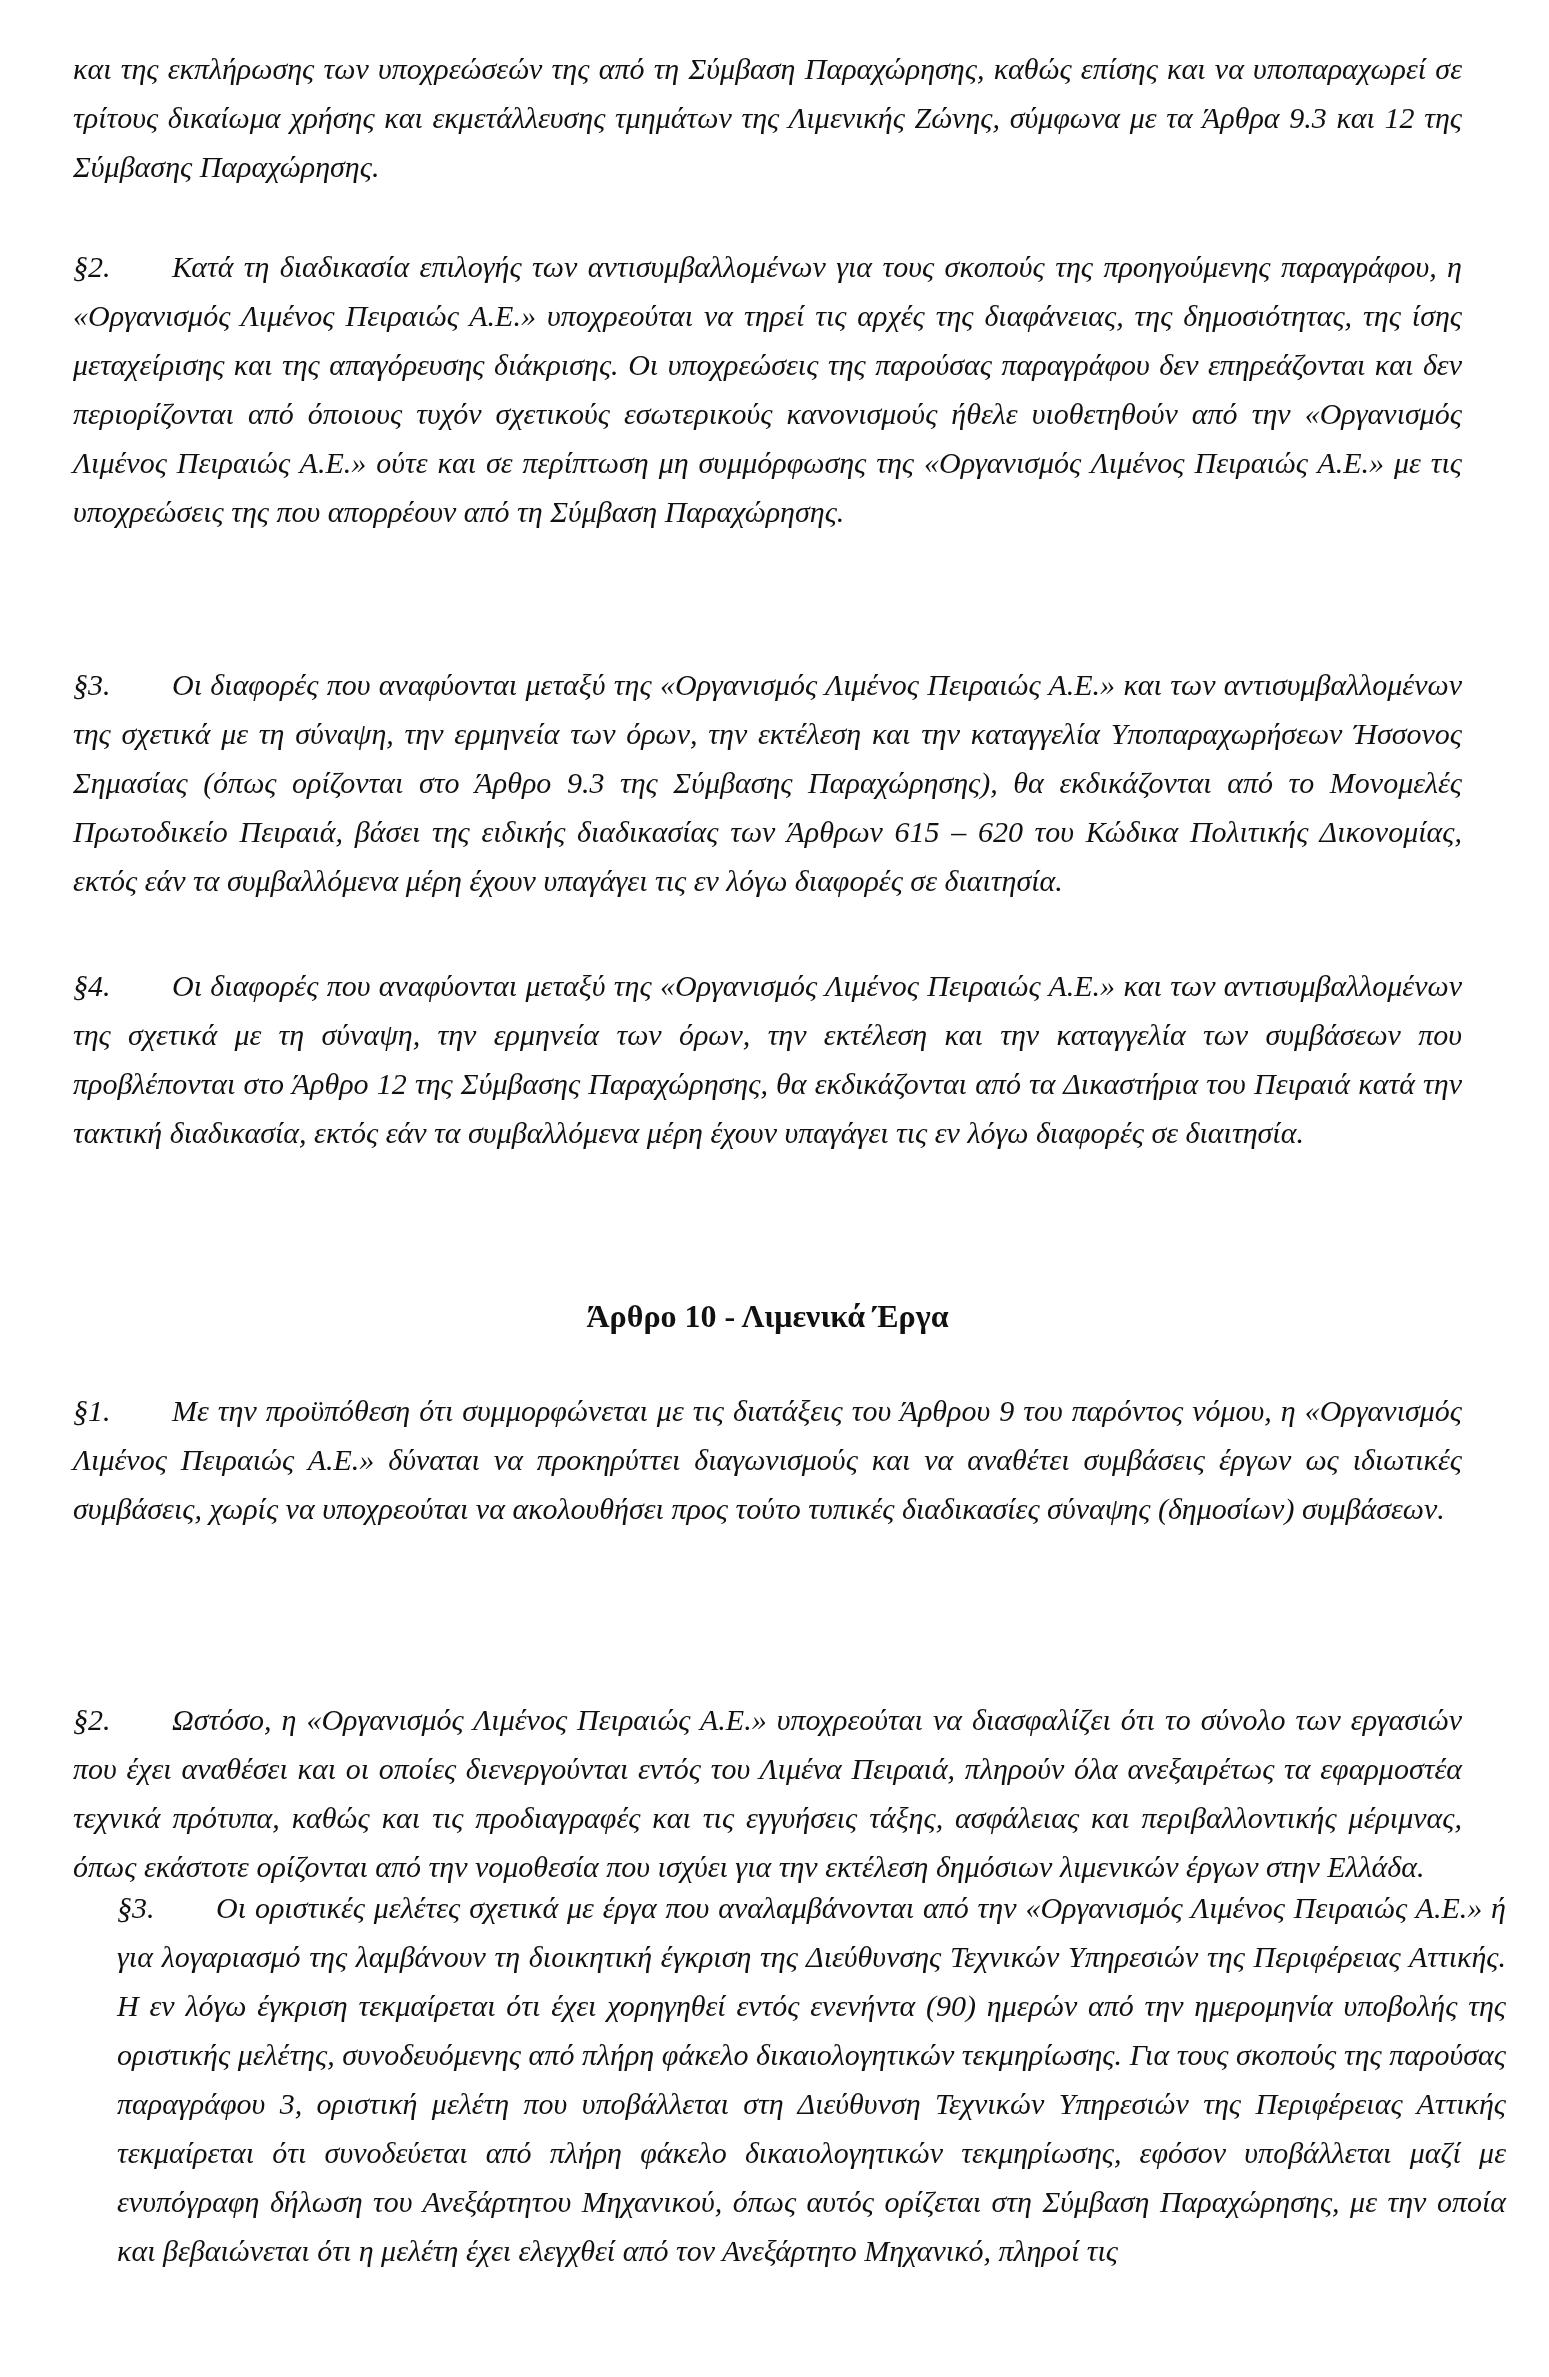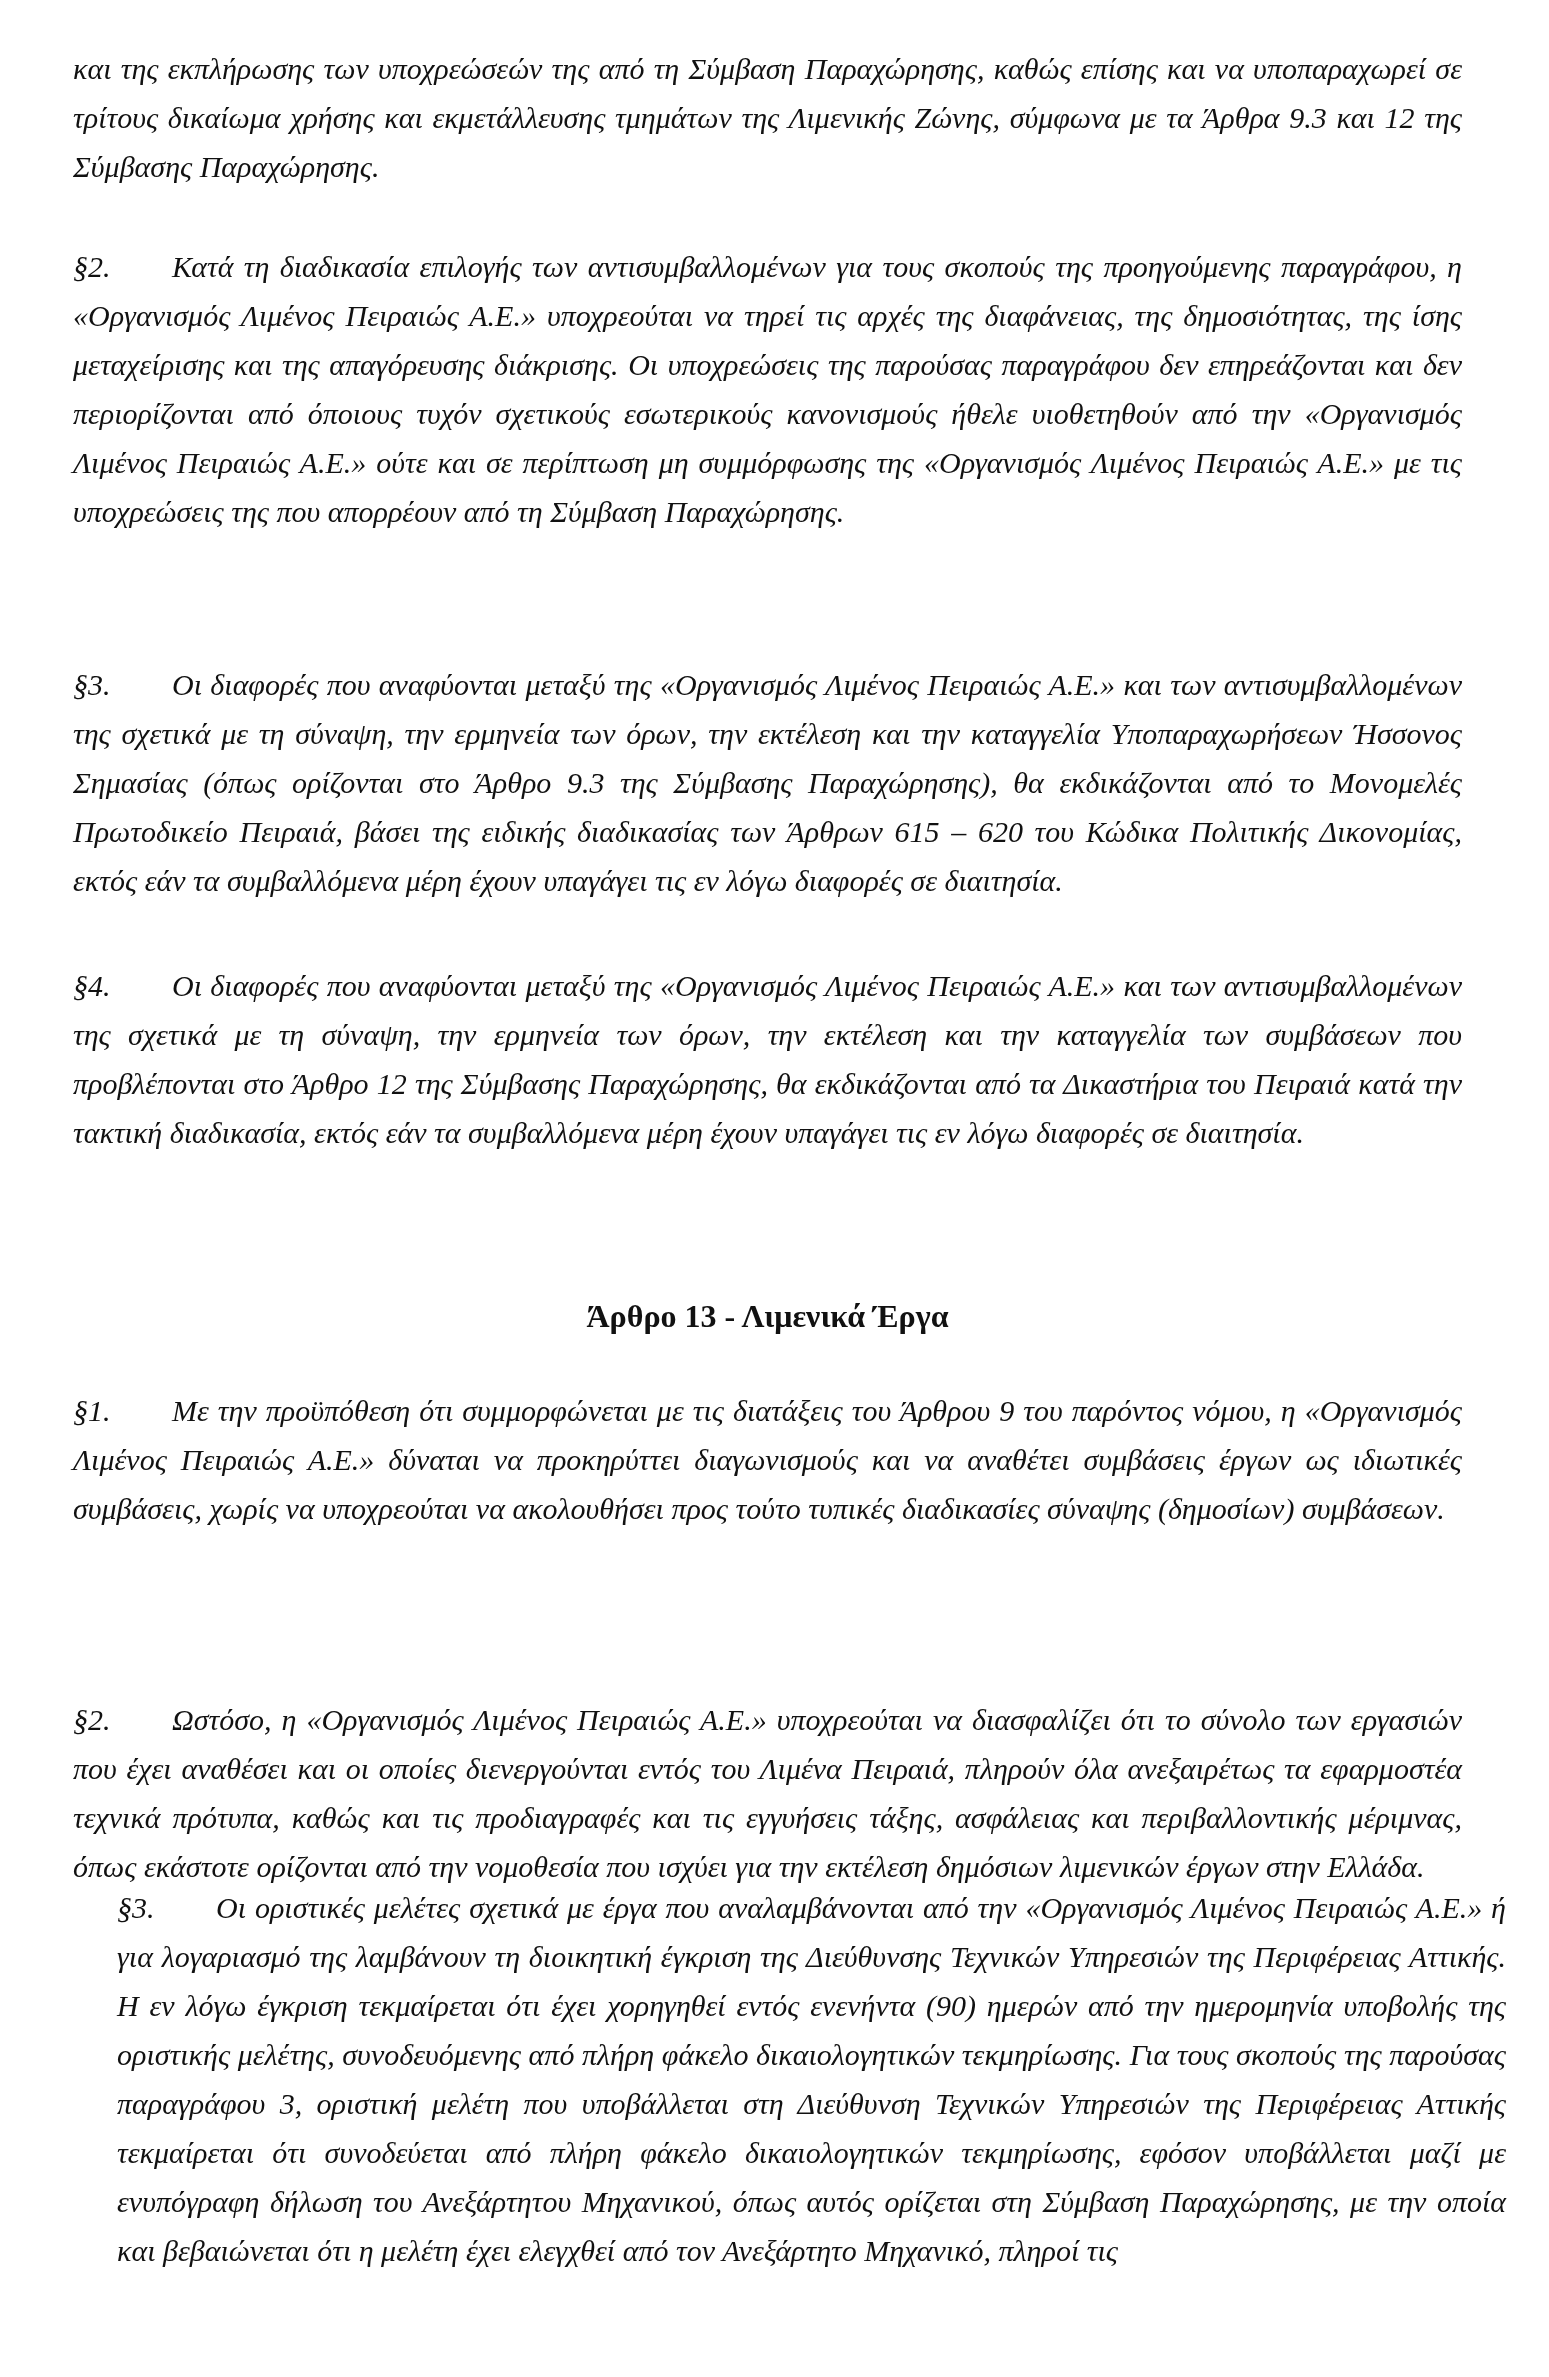--- a/index.html
+++ b/index.html
@@ -33,21 +33,21 @@
   </div>
 
   <div class="para" style="top:660px;">
     <span class="num">§3.</span><span>Οι διαφορές που αναφύονται μεταξύ της «Οργανισμός Λιμένος Πειραιώς Α.Ε.» και των αντισυμβαλλομένων της σχετικά με τη σύναψη, την ερμηνεία των όρων, την εκτέλεση και την καταγγελία Υποπαραχωρήσεων Ήσσονος Σημασίας (όπως ορίζονται στο Άρθρο 9.3 της Σύμβασης Παραχώρησης), θα εκδικάζονται από το Μονομελές Πρωτοδικείο Πειραιά, βάσει της ειδικής διαδικασίας των Άρθρων 615 – 620 του Κώδικα Πολιτικής Δικονομίας, εκτός εάν τα συμβαλλόμενα μέρη έχουν υπαγάγει τις εν λόγω διαφορές σε διαιτησία.</span>
   </div>
 
   <div class="para" style="top:961px;">
     <span class="num">§4.</span><span>Οι διαφορές που αναφύονται μεταξύ της «Οργανισμός Λιμένος Πειραιώς Α.Ε.» και των αντισυμβαλλομένων της σχετικά με τη σύναψη, την ερμηνεία των όρων, την εκτέλεση και την καταγγελία των συμβάσεων που προβλέπονται στο Άρθρο 12 της Σύμβασης Παραχώρησης, θα εκδικάζονται από τα Δικαστήρια του Πειραιά κατά την τακτική διαδικασία, εκτός εάν τα συμβαλλόμενα μέρη έχουν υπαγάγει τις εν λόγω διαφορές σε διαιτησία.</span>
   </div>
 
-  <div class="heading" style="top:1292px;">Άρθρο 13 - Λιμενικά Έργα</div>
+  <div class="heading" style="top:1292px;">Άρθρο 10 - Λιμενικά Έργα</div>
 
   <div class="para" style="top:1386px;">
     <span class="num">§1.</span><span>Με την προϋπόθεση ότι συμμορφώνεται με τις διατάξεις του Άρθρου 9 του παρόντος νόμου, η «Οργανισμός Λιμένος Πειραιώς Α.Ε.» δύναται να προκηρύττει διαγωνισμούς και να αναθέτει συμβάσεις έργων ως ιδιωτικές συμβάσεις, χωρίς να υποχρεούται να ακολουθήσει προς τούτο τυπικές διαδικασίες σύναψης (δημοσίων) συμβάσεων.</span>
   </div>
 
   <div class="para" style="top:1695px;">
     <span class="num">§2.</span><span>Ωστόσο, η «Οργανισμός Λιμένος Πειραιώς Α.Ε.» υποχρεούται να διασφαλίζει ότι το σύνολο των εργασιών που έχει αναθέσει και οι οποίες διενεργούνται εντός του Λιμένα Πειραιά, πληρούν όλα ανεξαιρέτως τα εφαρμοστέα τεχνικά πρότυπα, καθώς και τις προδιαγραφές και τις εγγυήσεις τάξης, ασφάλειας και περιβαλλοντικής μέριμνας, όπως εκάστοτε ορίζονται από την νομοθεσία που ισχύει για την εκτέλεση δημόσιων λιμενικών έργων στην Ελλάδα.</span>
   </div>
 
   <div class="para" style="top:1883px;margin-left:44px;">

